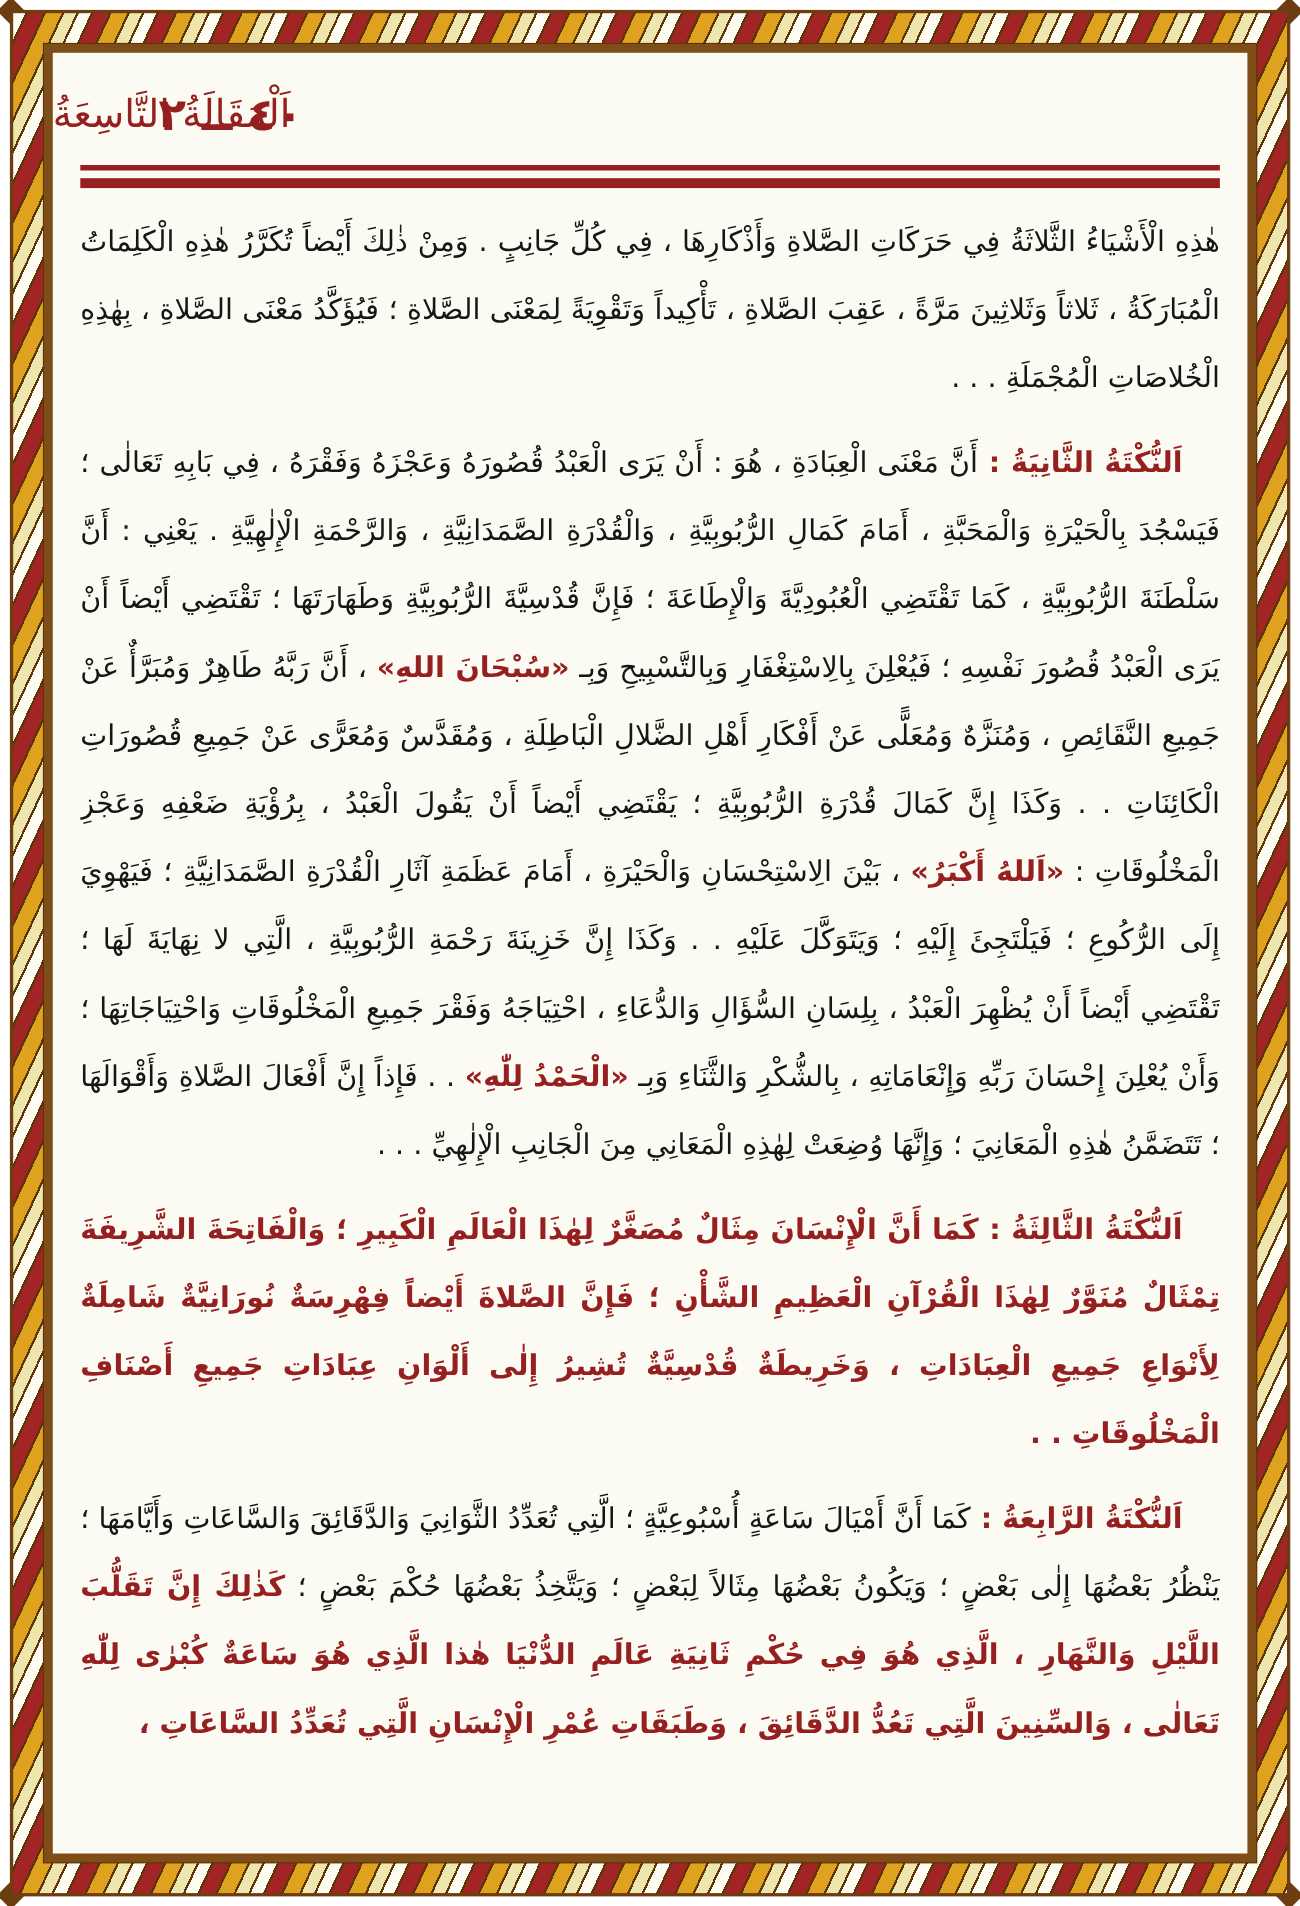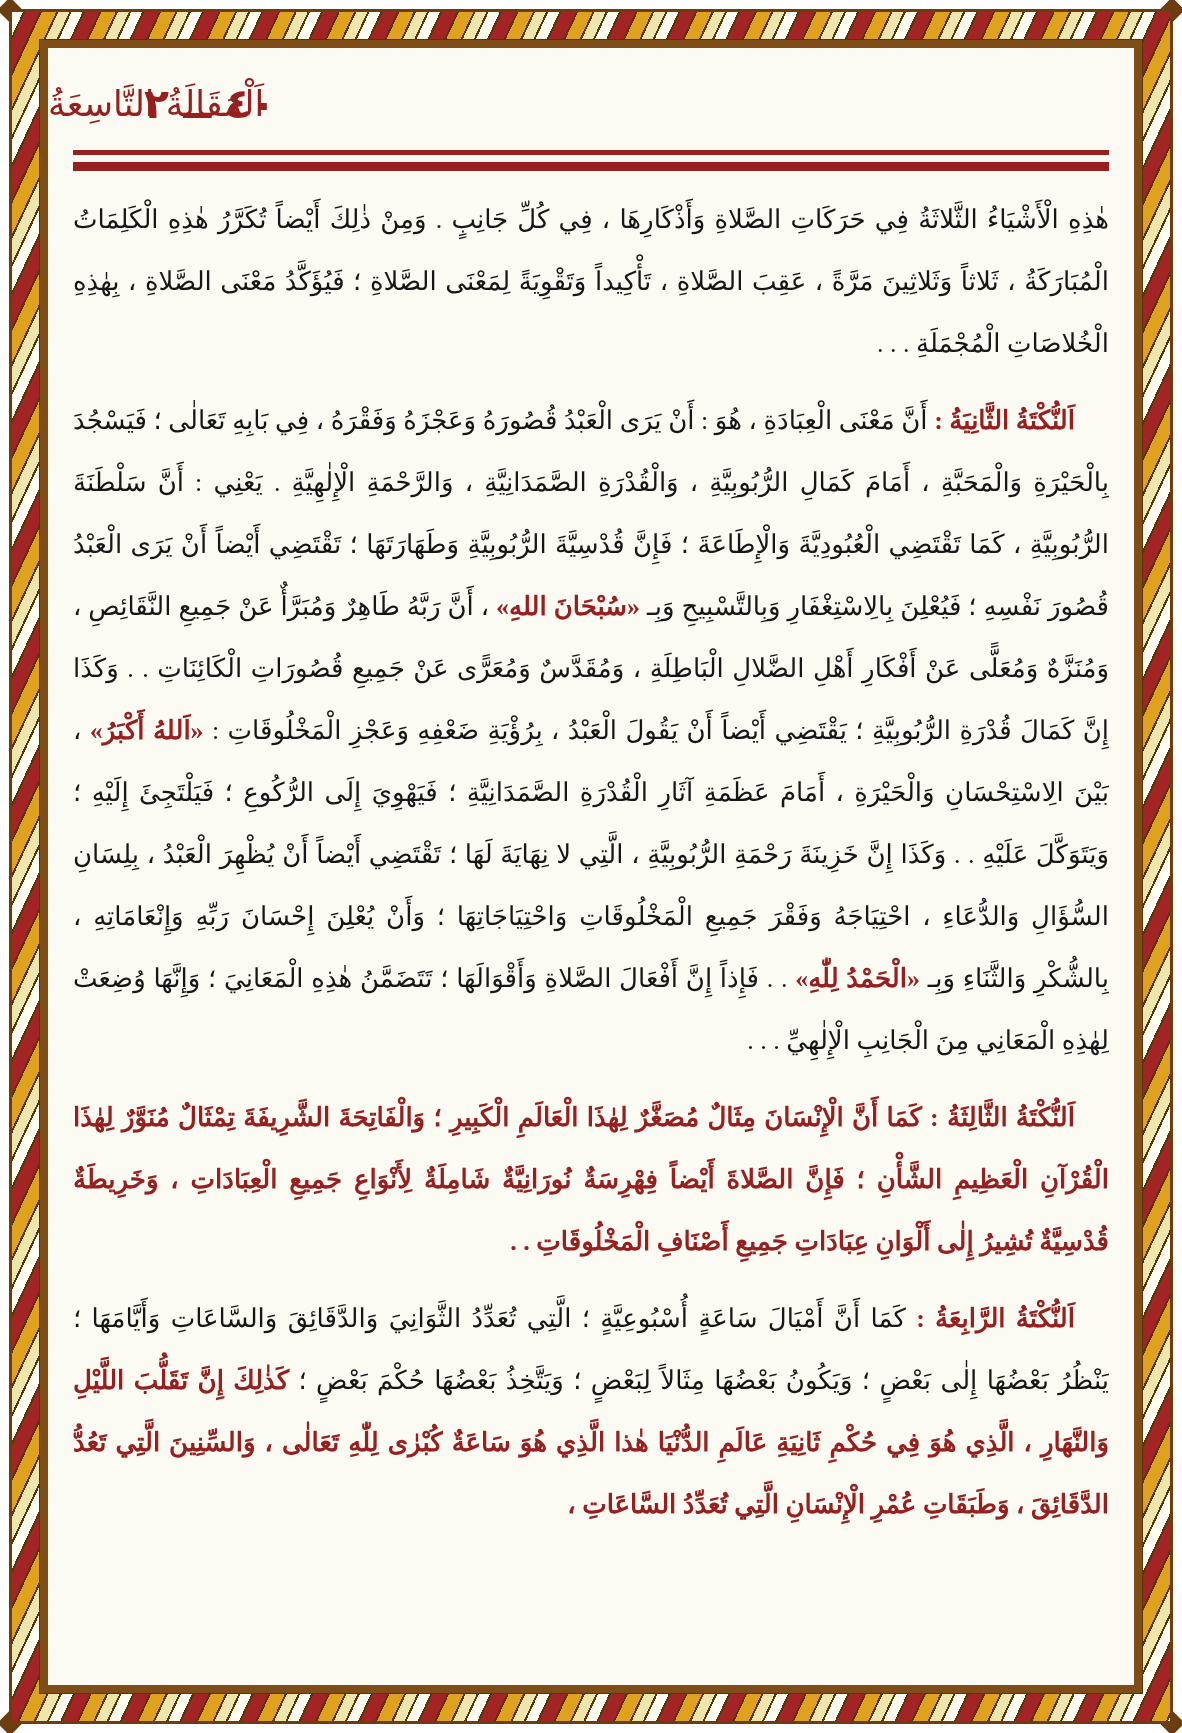--- a/index.html
+++ b/index.html
@@ -54,21 +54,21 @@
     margin:12px 25px 0;height:7px;
     border-top:5px solid var(--red);
     border-bottom:9px solid var(--red);
   }
 
   .body-text{
     margin:18px 25px 0;height:1468px;overflow:hidden;
     direction:rtl;text-align:justify;
     color:var(--ink);font-size:26px;line-height:62px;
   }
-  .body-text p{margin:0 0 15px;font-family:Liberation Serif, serif;}
+  .body-text p{margin:0 0 15px;}
   .body-text p.indent{text-indent:34px;}
   .seg-red{color:var(--red);font-weight:bold;}
   .seg-black{color:var(--ink);}
 </style>
 </head>
 <body>
 
 <div class="page">
 
   <div class="corner-spike tl"></div>

